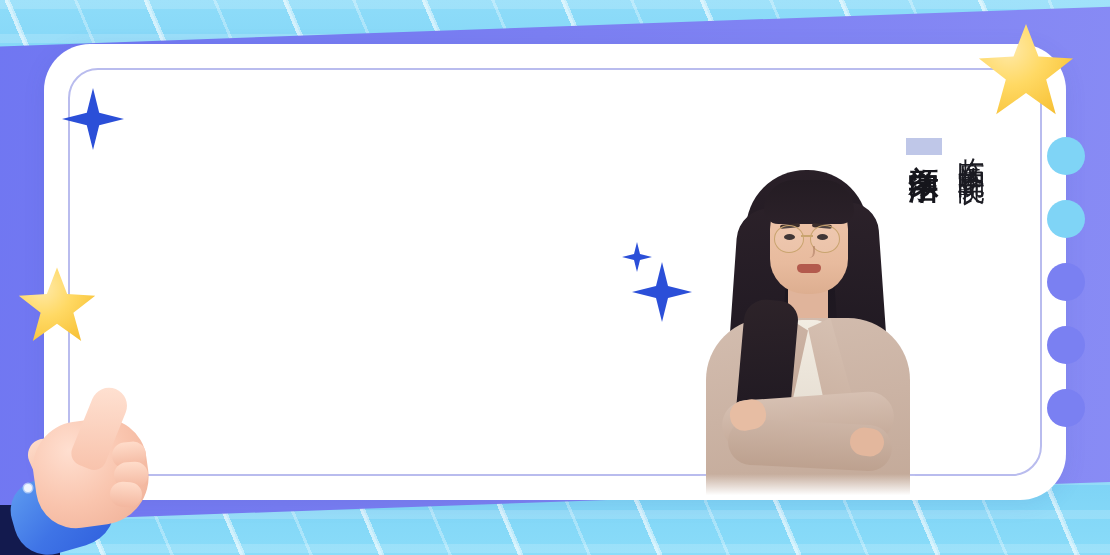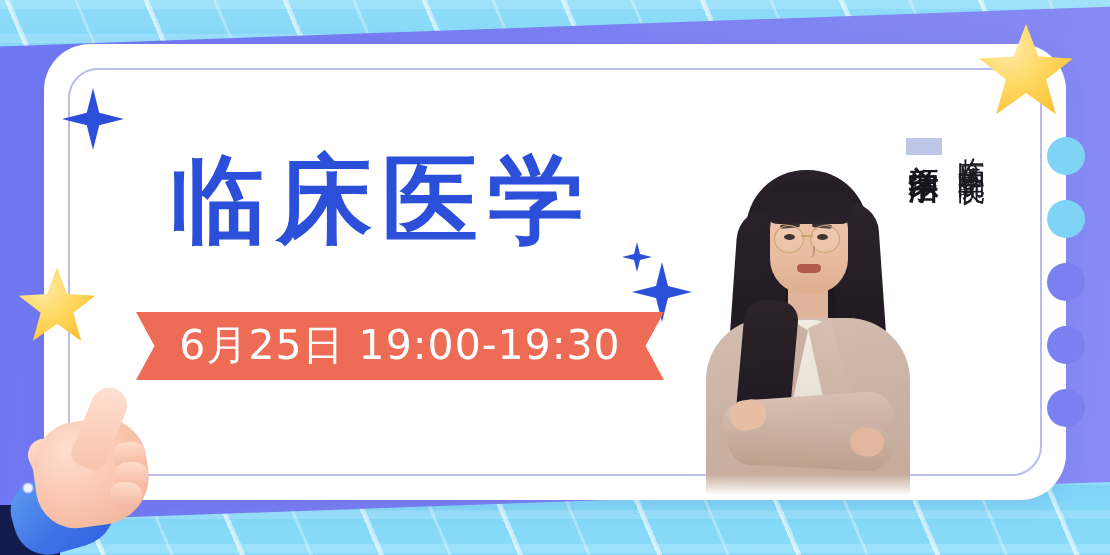--- a/index.html
+++ b/index.html
@@ -189,25 +189,21 @@
     <div class="notch" style="top:156px;"></div>
     <div class="notch p" style="top:219px;"></div>
     <div class="notch p" style="top:282px;"></div>
     <div class="notch p" style="top:345px;"></div>
   </div>
 
   <div class="spark" style="left:62px;top:88px;width:62px;height:62px;"></div>
   <div class="spark" style="left:622px;top:242px;width:30px;height:30px;"></div>
   <div class="spark" style="left:632px;top:262px;width:60px;height:60px;"></div>
 
-  <div class="title">临床医学</div>
-
-  <div class="ribbon">
-    <span class="ribbon-text">6月25日 19:00-19:30</span>
-  </div>
+
 
   <div class="portrait">
     <div class="p-hair-back"></div>
     <div class="p-hair-l"></div>
     <div class="p-hair-r"></div>
     <div class="p-neck"></div>
     <div class="p-face"></div>
     <div class="p-fringe"></div>
     <div class="p-brow l"></div>
     <div class="p-brow r"></div>

